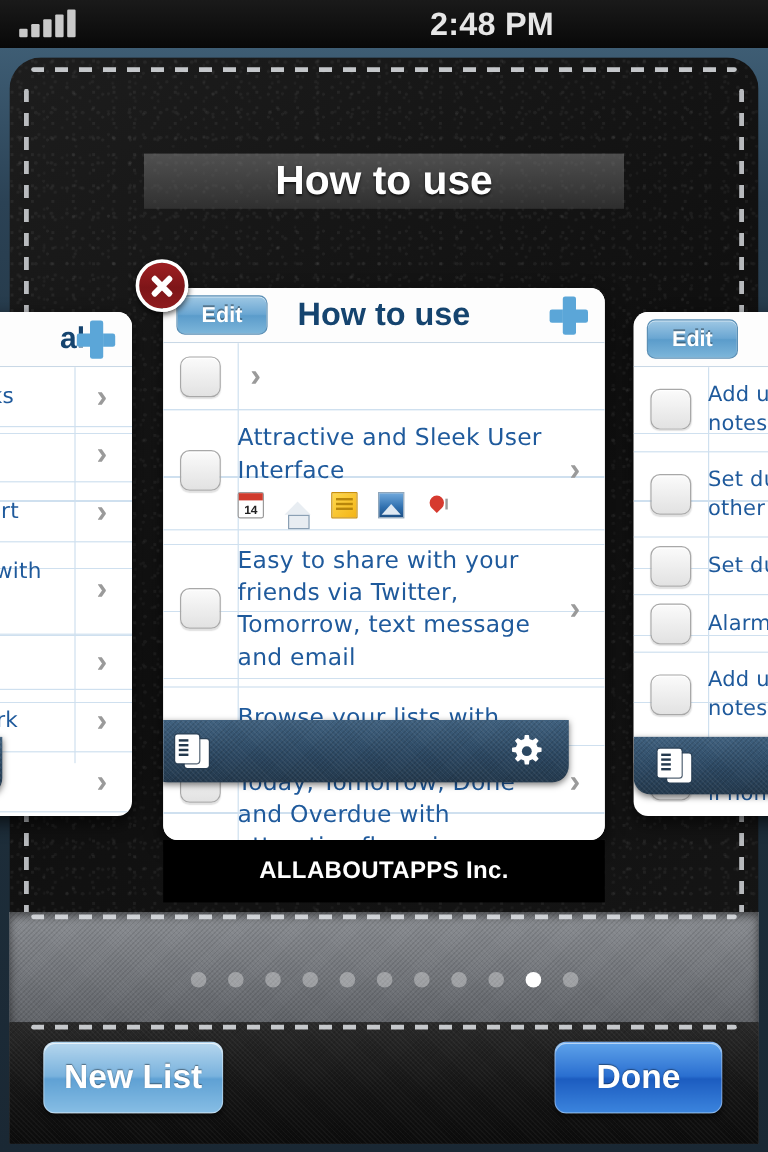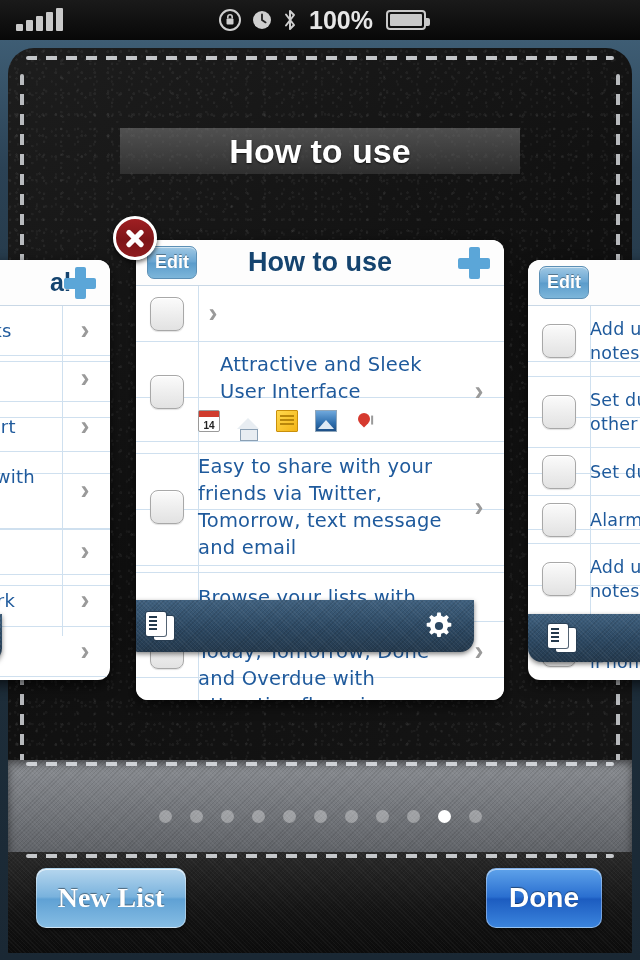--- a/index.html
+++ b/index.html
@@ -154,21 +154,21 @@
   }
   .card-hdr {
     position: relative;
     height: 46px;
     background: #fdfdfd;
     display: flex; align-items: center;
     border-bottom: 1px solid #c9d8e6;
   }
   .edit-btn {
     margin-left: 11px;
-    padding: 5px 7px;
+    padding: 5px 20px;
     border-radius: 7px;
     background: linear-gradient(180deg, #9fc8e4 0%, #6aa6d2 48%, #5b9ccb 52%, #7db6da 100%);
     border: 1px solid #5b8fb5;
     color: #fff;
     font-size: 18px;
     font-weight: bold;
     text-shadow: 0 -1px 0 rgba(0,0,0,.35);
     box-shadow: inset 0 1px 0 rgba(255,255,255,.55);
   }
   .card-title {
@@ -318,65 +318,41 @@
     border-radius: 10px;
     display: flex; align-items: center; justify-content: center;
     color: #fff; font-size: 28px; font-weight: bold;
     text-shadow: 0 -1px 1px rgba(0,0,0,.45);
     border: 1px solid rgba(255,255,255,.35);
   }
   #new-list-btn {
     left: 36px; top: 868px; width: 150px;
     background: linear-gradient(180deg, #b5d6ee 0%, #79b2dd 48%, #5fa1d4 52%, #86bde4 100%);
     box-shadow: inset 0 1px 0 rgba(255,255,255,.7), 0 2px 4px rgba(0,0,0,.5);
-    font-family: Liberation Serif, serif;
   }
   #done-btn {
-    right: 38px; top: 868px; width: 116px;
+    right: 38px; top: 868px; width: 140px;
     background: linear-gradient(180deg, #5ea2ea 0%, #2a6fd0 48%, #1c5cc0 52%, #3b84dd 100%);
     box-shadow: inset 0 1px 0 rgba(255,255,255,.55), 0 2px 4px rgba(0,0,0,.5);
   }
 </style>
 </head>
 <body>
 
 <div id="screen">
 
   <div id="status-bar">
     <div class="sb-left">
       <div class="sb-bar b1"></div>
         <div class="sb-bar b2"></div>
         <div class="sb-bar b3"></div>
         <div class="sb-bar b4"></div>
         <div class="sb-bar b5"></div>
     </div>
-    <div class="sb-right">
-      <span class="sb-icon">
-        <svg width="24" height="24" viewBox="0 0 24 24">
-            <circle cx="12" cy="12" r="10" fill="none" stroke="#cfcfcf" stroke-width="2"></circle>
-            <rect x="8.5" y="10.5" width="7" height="6" rx="1" fill="#cfcfcf"></rect>
-            <path d="M9.8 10.5V9a2.2 2.2 0 0 1 4.4 0v1.5" fill="none" stroke="#cfcfcf" stroke-width="1.6"></path>
-          </svg>
-      </span>
-      <span class="sb-icon">
-        <svg width="22" height="22" viewBox="0 0 22 22">
-            <circle cx="11" cy="11" r="9" fill="#cfcfcf"></circle>
-            <path d="M11 5.5V11l3.6 2.4" stroke="#222" stroke-width="1.8" fill="none" stroke-linecap="round"></path>
-          </svg>
-      </span>
-      <span class="sb-icon">
-        <svg width="16" height="24" viewBox="0 0 16 24">
-            <path d="M4 6.5L12 17 8 21V3l4 4L4 17.5" fill="none" stroke="#cfcfcf" stroke-width="2" stroke-linejoin="round" stroke-linecap="round"></path>
-          </svg>
-      </span>
-      <span class="sb-pct">100%</span>
-      <span class="sb-batt">
-          <span class="sb-batt-fill"></span>
-        </span>
-    </div>
+    <div class="sb-center">2:48 PM</div>
   </div>
 
   <div id="case-edge"></div>
   <div id="leather"></div>
   <div class="stitch-top"></div>
   <div class="stitch-side left"></div>
   <div class="stitch-side right"></div>
 
   <div id="title-banner">
     <span>How to use</span>
@@ -474,21 +450,21 @@
       <div class="margin-line"></div>
 
       <div class="row">
         <div class="chk"></div>
         <div class="chev">›</div>
       </div>
 
       <div class="row">
         <div class="chk"></div>
         <div style="flex:1; padding:9px 6px 9px 0;">
-          <div class="row-text" style="padding:0;margin-left:22px;">Attractive and Sleek User Interface</div>
+          <div class="row-text" style="padding:0;">Attractive and Sleek User Interface</div>
           <div class="emoji-row">
             <span class="emo emo-cal"></span>
             <span class="emo-home"></span>
             <span class="emo emo-note"></span>
             <span class="emo emo-photo"></span>
             <span class="emo-pin"></span>
           </div>
         </div>
         <div class="chev">›</div>
       </div>
@@ -514,20 +490,23 @@
       </div>
       <div class="gear">
         <svg width="30" height="30" viewBox="0 0 30 30">
             <path d="M13.3 1.5h3.4l.5 3.3 2.6 1.1 2.7-2 2.4 2.4-2 2.7 1.1 2.6 3.3.5v3.4l-3.3.5-1.1 2.6 2 2.7-2.4 2.4-2.7-2-2.6 1.1-.5 3.3h-3.4l-.5-3.3-2.6-1.1-2.7 2-2.4-2.4 2-2.7-1.1-2.6-3.3-.5v-3.4l3.3-.5 1.1-2.6-2-2.7 2.4-2.4 2.7 2 2.6-1.1z" fill="#fff"></path>
             <circle cx="15" cy="15" r="4.1" fill="#2c4862"></circle>
           </svg>
       </div>
     </div>
   </div>
 
+  <div class="banner-credit" style="left:136px; top:700px; width:368px; height:52px; z-index:29;">
+    <span>ALLABOUTAPPS Inc.</span>
+  </div>
 
   <div id="close-badge">
     <span class="x1"></span>
       <span class="x2"></span>
   </div>
 
   <div id="pocket"></div>
   <div class="stitch-pocket" style="top:762px;"></div>
   <div id="pocket-dark"></div>
   <div class="stitch-pocket" style="top:854px;"></div>

